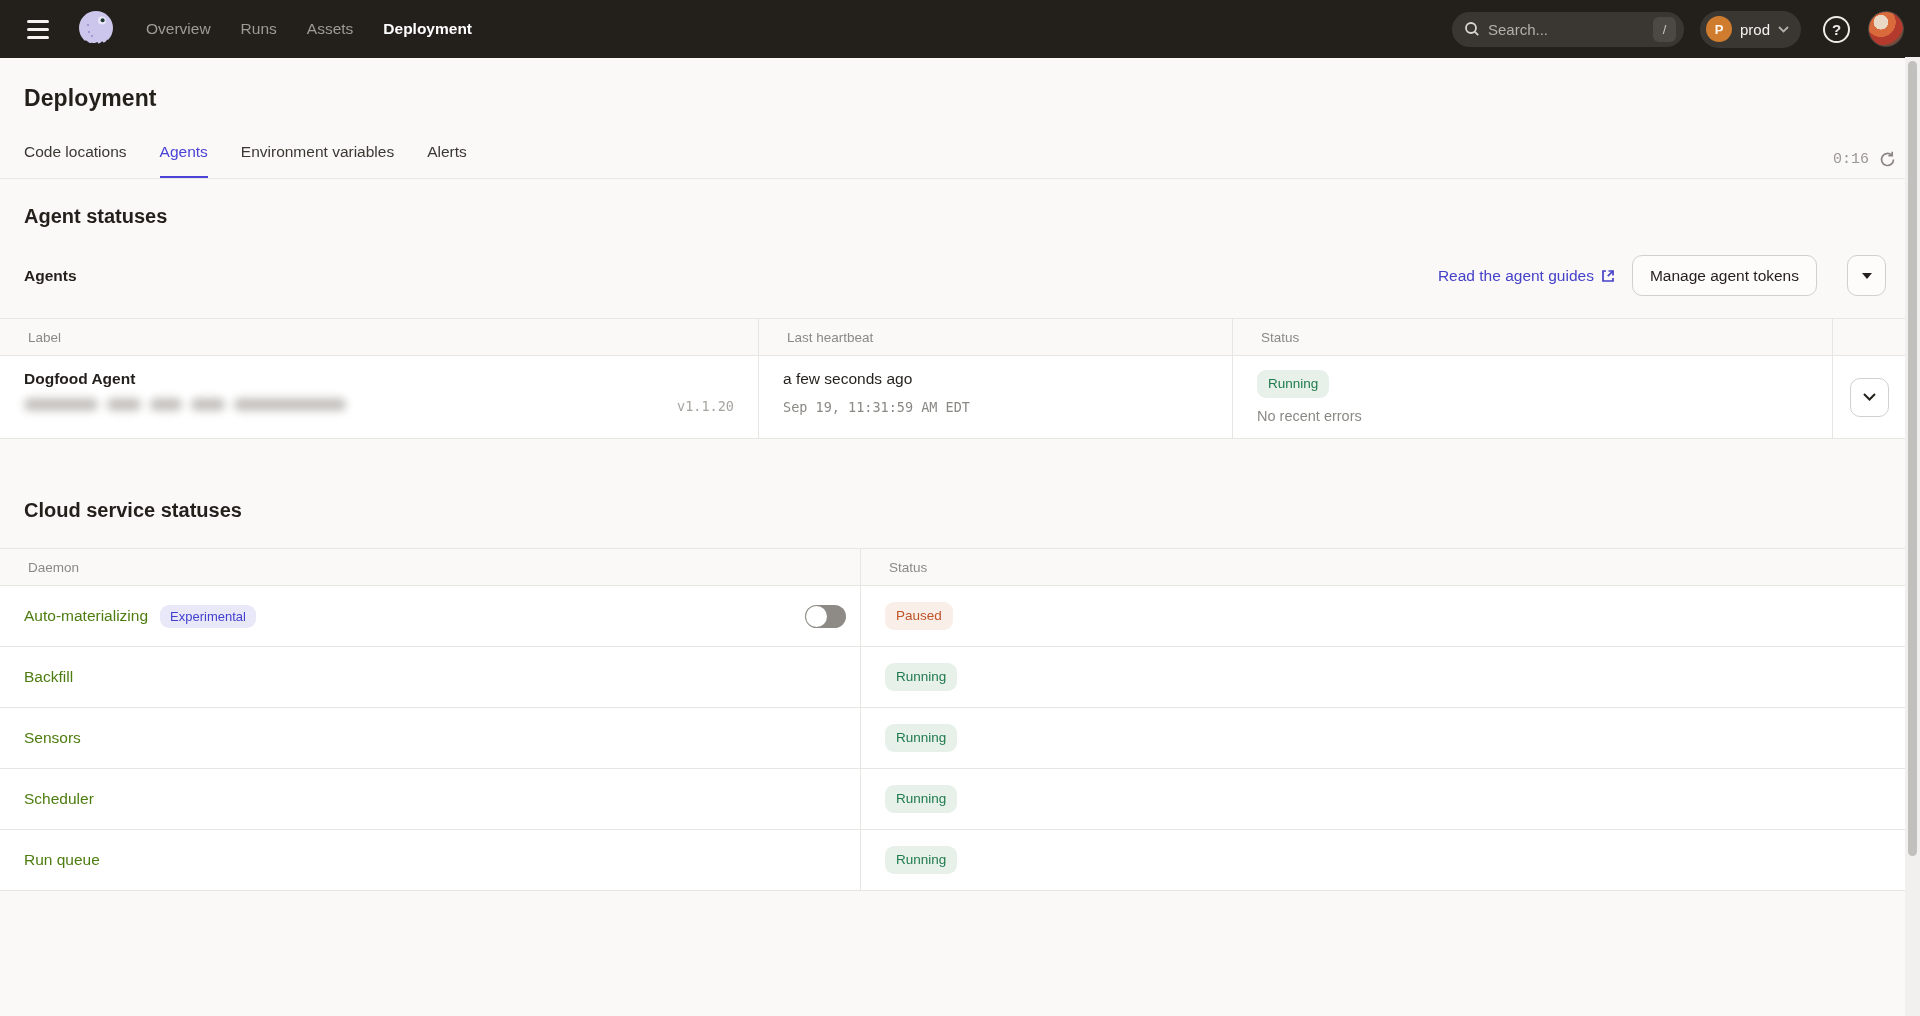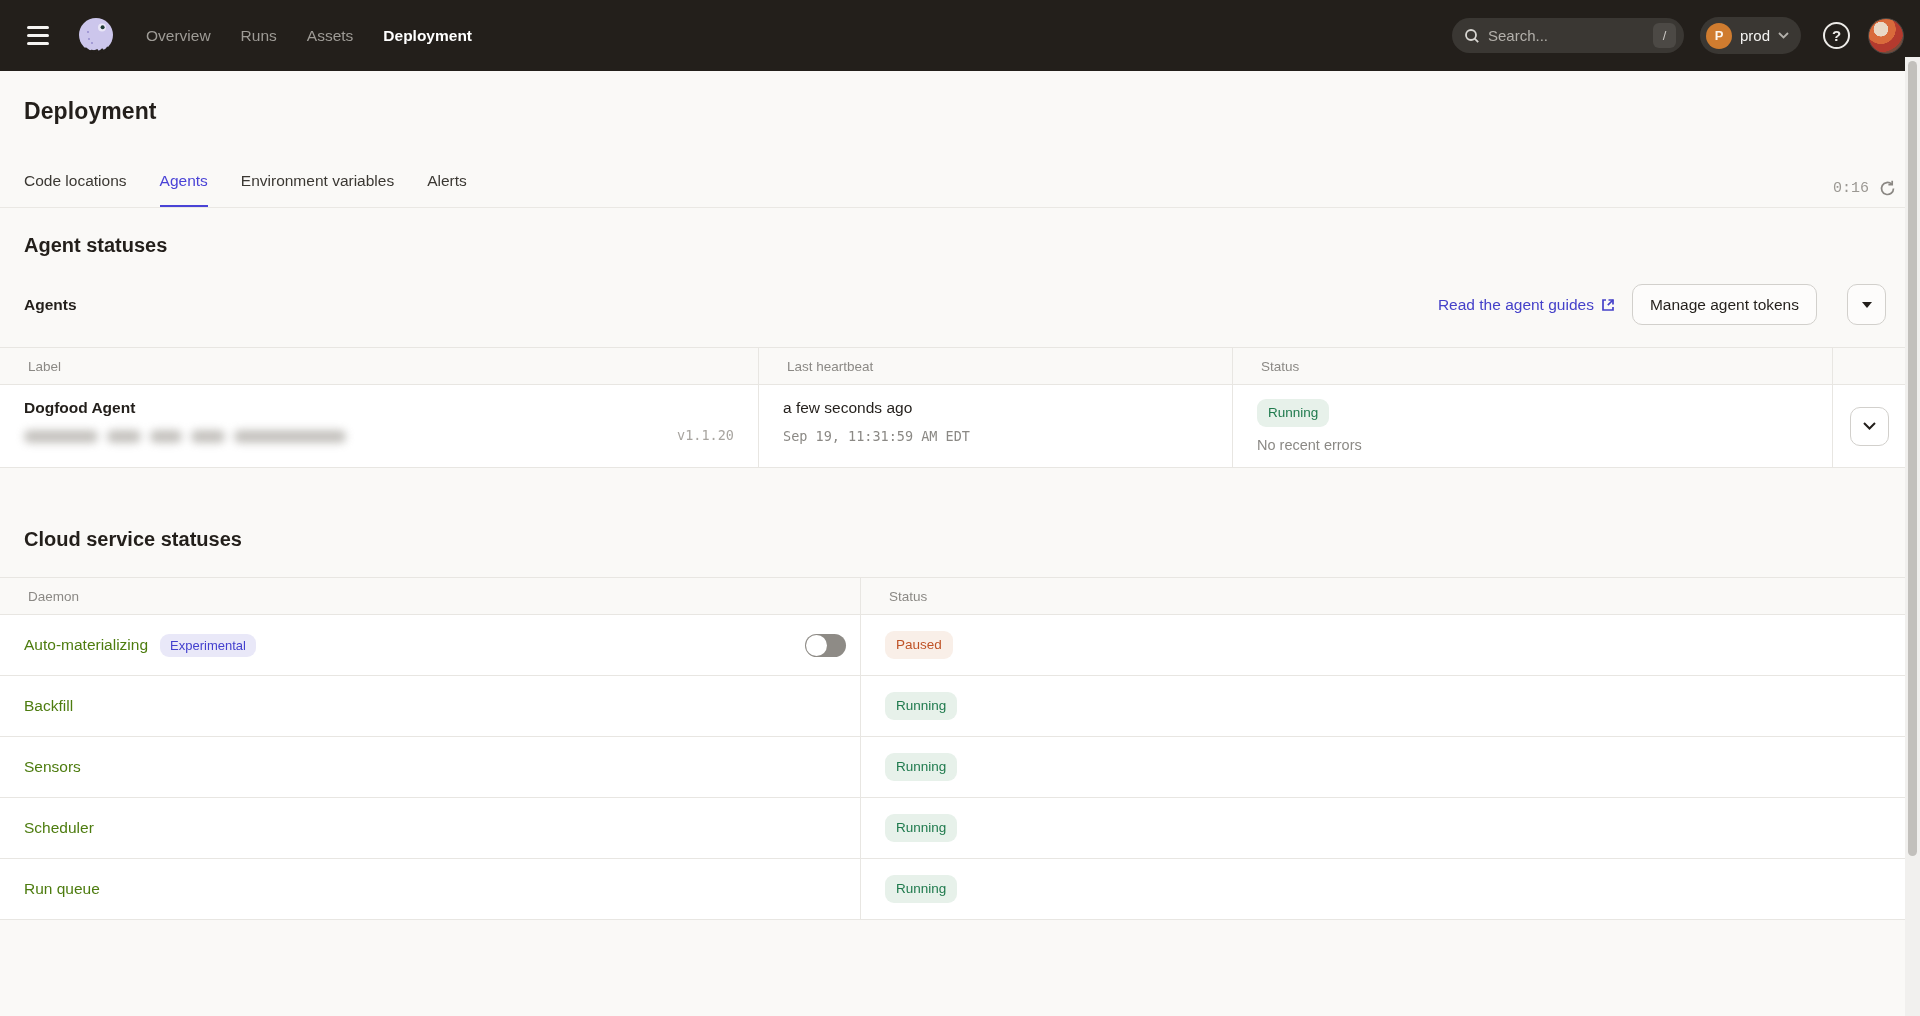--- a/index.html
+++ b/index.html
@@ -5,21 +5,21 @@
   * { margin:0; padding:0; box-sizing:border-box; }
   html,body { width:1920px; height:1016px; overflow:hidden; }
   body {
     font-family:"Liberation Sans","DejaVu Sans",sans-serif;
     background:#faf9f7; color:#231f1b; position:relative;
   }
   .mono { font-family:"DejaVu Sans Mono","Liberation Mono",monospace; }
 
   
   .topbar {
-    height:71px; background:#231f1b; display:flex; align-items:center;
+    height:58px; background:#231f1b; display:flex; align-items:center;
     padding:0 16px 0 18px; gap:8px;
   }
   .hamburger { width:40px; height:40px; display:flex; flex-direction:column; justify-content:center; gap:5px; cursor:pointer; padding:0 9px; }
   .hamburger span { display:block; height:3px; background:#f5f4f2; border-radius:2px; }
   .logo-wrap { width:44px; height:44px; margin:0 6px 0 8px; display:flex; align-items:center; justify-content:center; }
   .nav { display:flex; align-items:center; gap:30px; margin-left:14px; }
   .nav-item { font-size:15.5px; color:#9e9b96; cursor:pointer; }
   .nav-item.active { color:#ffffff; font-weight:600; }
   .topbar-right { margin-left:auto; display:flex; align-items:center; gap:16px; }
   .searchbox {
@@ -51,21 +51,21 @@
   }
   .user-avatar {
     width:36px; height:36px; border-radius:50%; cursor:pointer; margin-left:2px;
     background:radial-gradient(circle at 35% 30%, #e9d8c6 0 22%, #d96a3b 23% 45%, #b43a2e 46% 70%, #7a4a3a 71% 100%);
     border:1px solid #4a4743;
   }
 
   
   .page-title { font-size:23px; font-weight:700; margin:27px 0 0 24px; letter-spacing:.1px; }
   .tabs-row {
-    margin-top:47px; padding:0 24px; border-bottom:1px solid #eae8e4;
+    margin-top:31px; padding:0 24px; border-bottom:1px solid #eae8e4;
     display:flex; justify-content:space-between; align-items:flex-end;
   }
   .tabs { display:flex; gap:33px; }
   .tab { font-size:15.5px; color:#3b3833; padding-bottom:15px; cursor:pointer; border-bottom:2px solid transparent; }
   .tab.active { color:#4a43d6; border-bottom-color:#4a43d6; font-weight:500; }
   .refresh-zone { display:flex; gap:10px; padding-bottom:10px;font-family:Liberation Mono, monospace; }
   .refresh-timer { font-size:15px; color:#9b9893; }
   .refresh-icon { cursor:pointer; display:flex; }
 
   
@@ -99,21 +99,21 @@
     display:flex; align-items:center; border-right:1px solid #e8e6e2;
   }
   .th:last-child { border-right:none; }
   .trow, .crow { display:grid; background:#ffffff; border-bottom:1px solid #e8e6e2; }
   .td { border-right:1px solid #e8e6e2; padding:14px 24px; position:relative; }
   .td:last-child, .crow .cell:last-child { border-right:none; }
 
   
   .trow { height:83px; }
   .agent-name { font-size:15.5px; font-weight:700; }
-  .agent-id-line { display:flex; align-items:flex-end; margin-top:10px; }
+  .agent-id-line { display:flex; align-items:flex-start; margin-top:10px; }
   .redacted { display:flex; gap:9px; filter:blur(4px); opacity:.8; }
   .redacted i { display:block; height:13px; border-radius:6px; background:#b6b3ae; }
   .agent-version { margin-left:auto; font-size:13.5px; color:#a8a5a0; }
   .hb-main { font-size:15.5px; color:#231f1b; }
   .hb-ts { margin-top:11px; font-size:13.5px; color:#8b8985; }
   .status-note { margin-top:10px; font-size:14.5px; color:#8b8985; }
 
   .badge {
     display:inline-block; font-size:13.5px; padding:5px 11px; border-radius:9px; line-height:1.35;
   }

